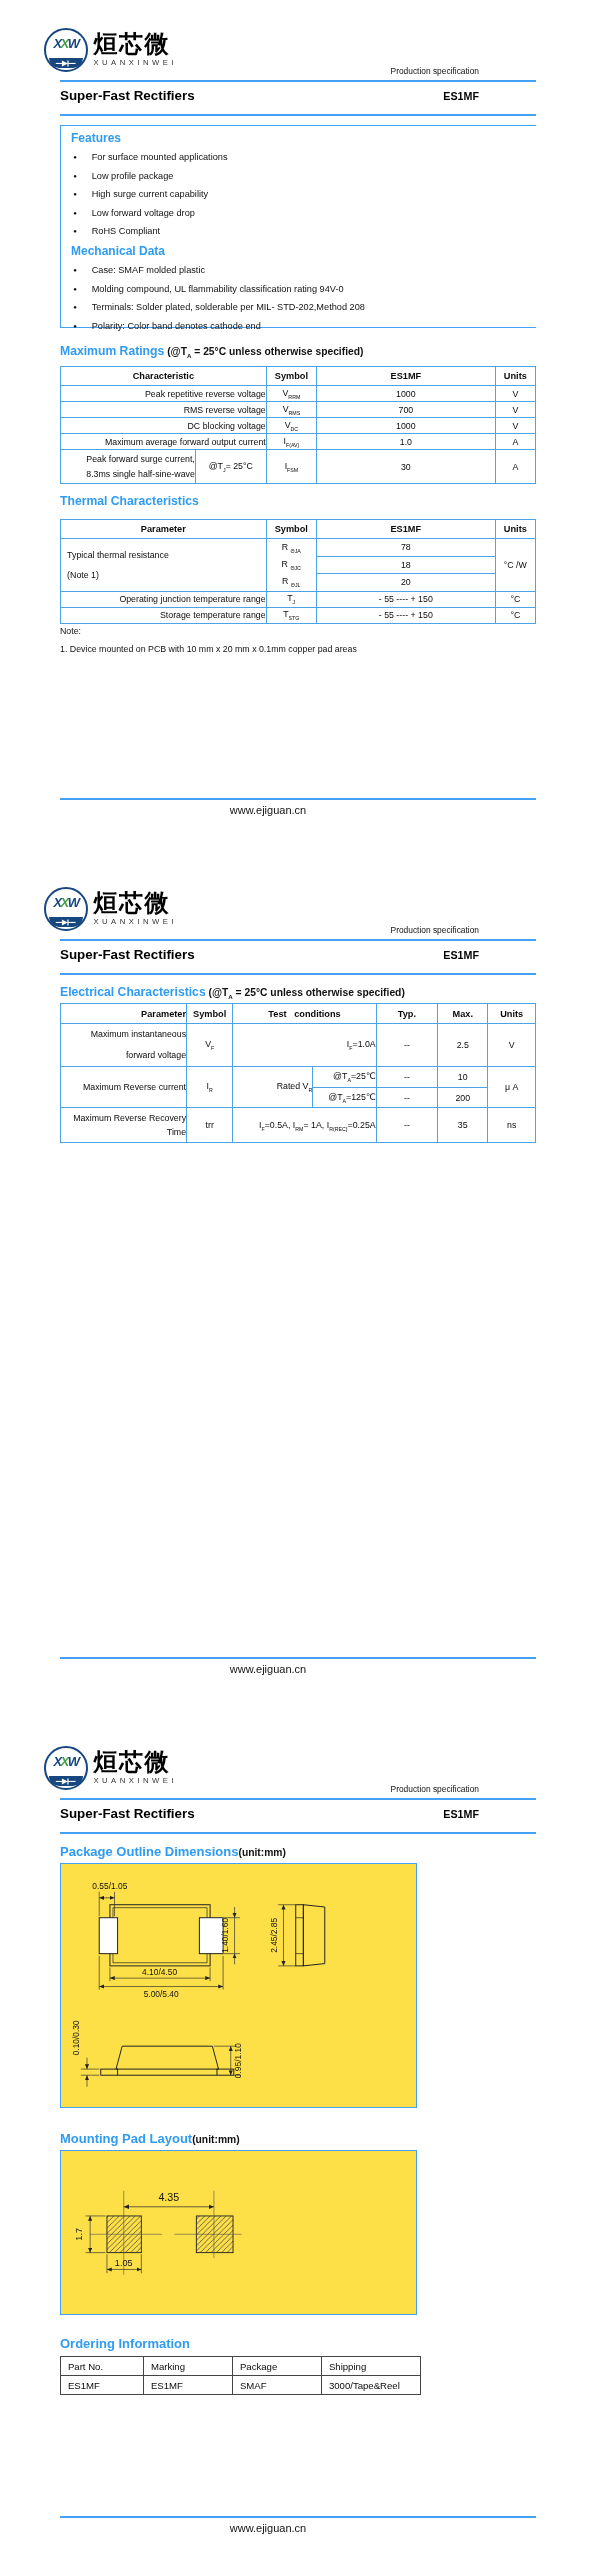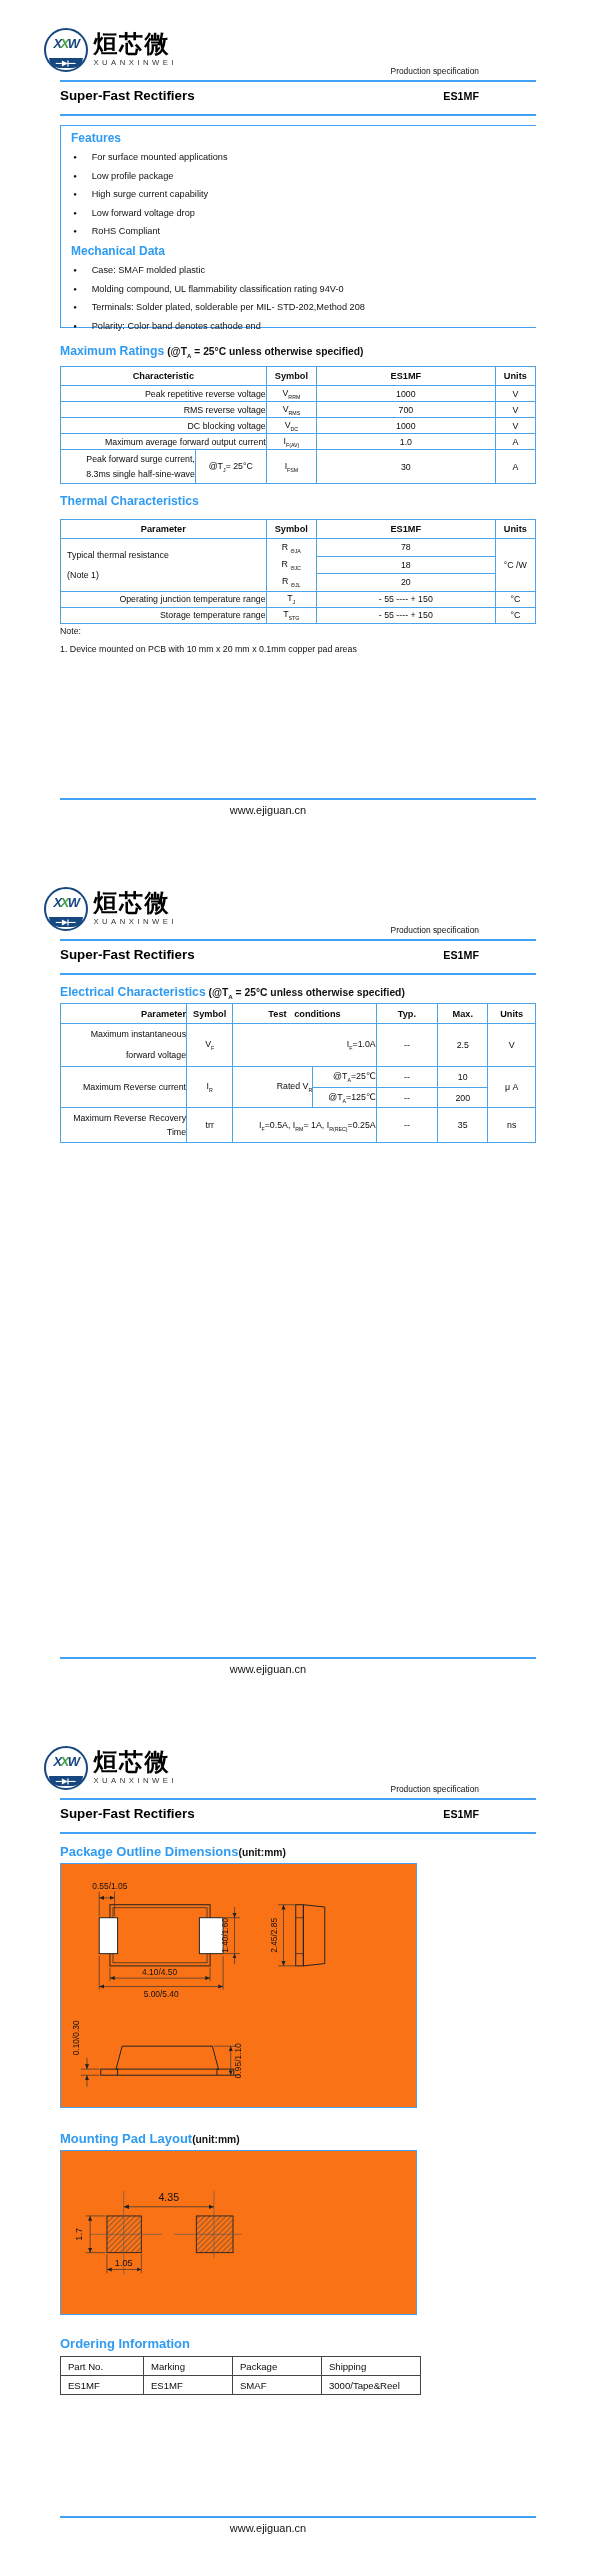--- a/index.html
+++ b/index.html
@@ -54,21 +54,21 @@
   .tr-par div{padding-left:6.1px;text-align:left}
 
   .note{position:absolute;left:60px;top:626px;font-size:8.8px;color:#111}
   .note div{margin-bottom:7.7px}
 
   
   .ftr-line{position:absolute;left:60px;top:798px;width:490px;height:1.9px;background:var(--rule)}
   .ftr-url{position:absolute;left:0;top:804px;width:100%;text-align:center;font-size:11px;color:#111}
 
   
-  .dbox{position:absolute;left:60px;border:1.5px solid var(--rule);background:#f97316}
+  .dbox{position:absolute;left:60px;border:1.5px solid var(--rule);background:#fde047}
   .ord-t{border-collapse:collapse;table-layout:fixed;position:absolute;left:60px;top:638px;background:#fff}
   .ord-t td{border:0.8px solid #444;font-size:9.6px;text-align:left;padding:0 0 0 6.9px;color:#0b0b0b;vertical-align:middle}
   svg .dim{font-size:11px;fill:#111}
   svg .dimbig{font-size:14px;fill:#111}
 </style>
 </head>
 <body>
 
 <div class="page">
 

